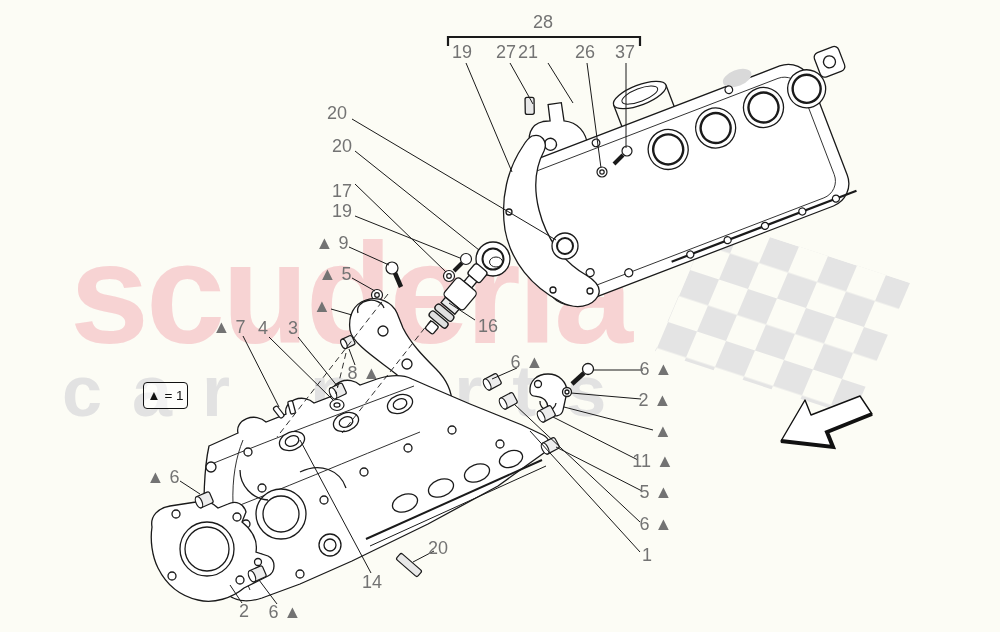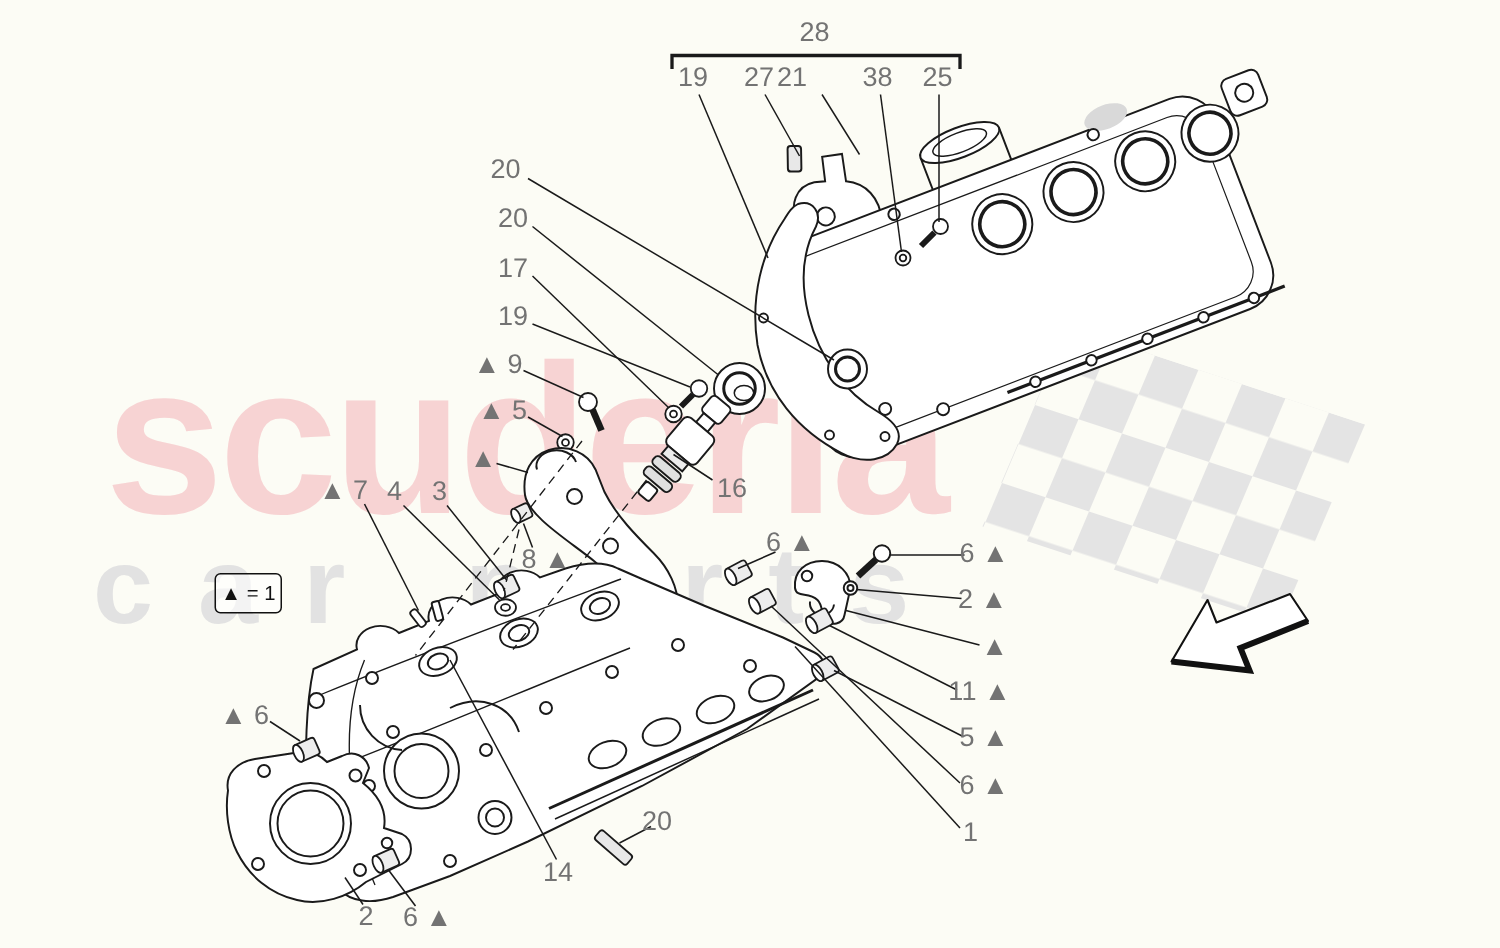--- a/index.html
+++ b/index.html
@@ -278,25 +278,25 @@
       <line x1="277" y1="604" x2="259" y2="580"></line>
       <line x1="371" y1="573" x2="300" y2="440"></line>
       <line x1="434" y1="551" x2="413" y2="562"></line>
     </g>
   </svg>
 
   <div class="lbl" style="left:543px;top:22px">28</div>
   <div class="lbl" style="left:462px;top:52px">19</div>
   <div class="lbl" style="left:506px;top:52px">27</div>
   <div class="lbl" style="left:528px;top:52px">21</div>
-  <div class="lbl" style="left:585px;top:52px">38</div>
-  <div class="lbl" style="left:625px;top:52px">25</div>
+  <div class="lbl" style="left:585px;top:52px">26</div>
+  <div class="lbl" style="left:625px;top:52px">37</div>
   <div class="lbl" style="left:337px;top:113px">20</div>
   <div class="lbl" style="left:342px;top:146px">20</div>
-  <div class="lbl" style="left:342px;top:179px">17</div>
+  <div class="lbl" style="left:342px;top:191px">17</div>
   <div class="lbl" style="left:342px;top:211px">19</div>
   <div class="lbl" style="left:332px;top:243px">▲ 9</div>
   <div class="lbl" style="left:335px;top:274px">▲ 5</div>
   <div class="lbl" style="left:322px;top:306px">▲</div>
   <div class="lbl" style="left:229px;top:327px">▲ 7</div>
   <div class="lbl" style="left:263px;top:328px">4</div>
   <div class="lbl" style="left:293px;top:328px">3</div>
   <div class="lbl" style="left:364px;top:373px">8 ▲</div>
   <div class="lbl" style="left:488px;top:326px">16</div>
   <div class="lbl" style="left:527px;top:362px">6 ▲</div>

